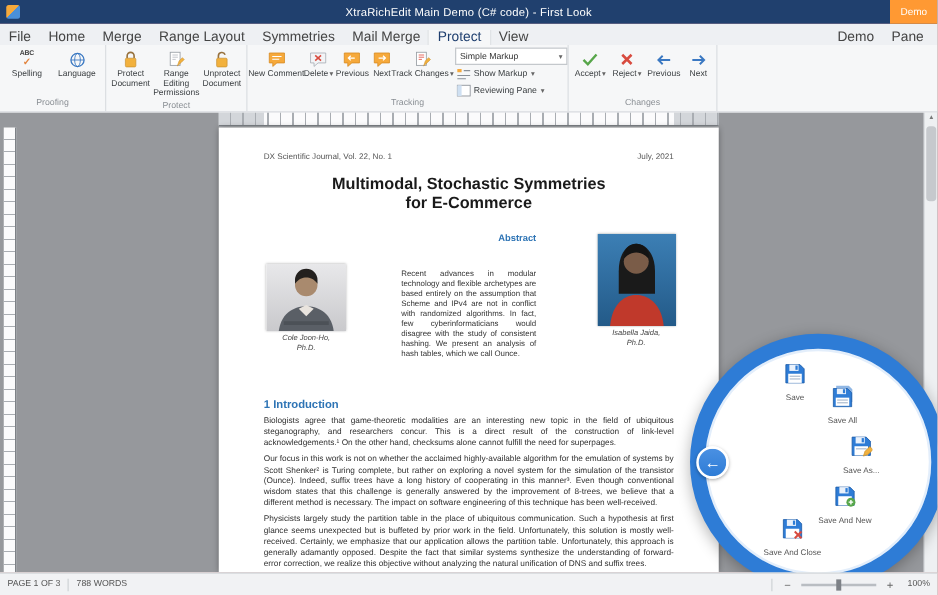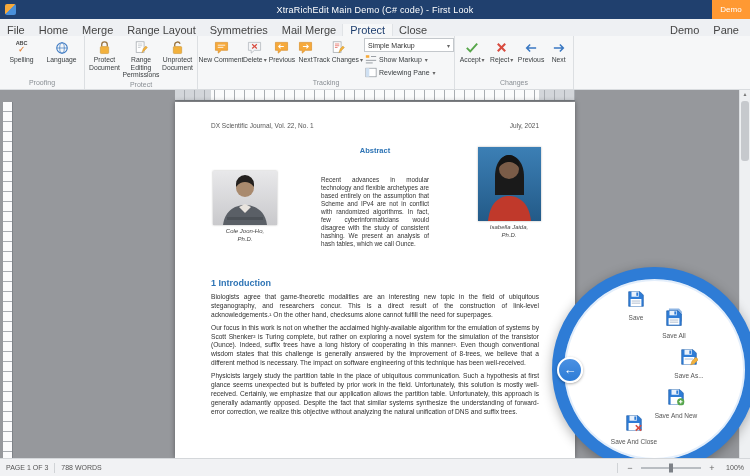--- a/index.html
+++ b/index.html
@@ -58,21 +58,21 @@
              margin:10px auto 0;width:220px;}
   .page-upper{position:relative;height:128px;}
   .photo{position:absolute;overflow:hidden;box-shadow:0 0 2px rgba(0,0,0,.3);}
   .photo-left{left:2px;top:25px;width:64px;height:54px;}
   .photo-right{right:-2px;top:1px;width:63px;height:74px;}
   .photo svg{display:block;width:100%;height:100%;}
   .caption{position:absolute;font-size:6px;font-style:italic;color:#444;text-align:center;line-height:7.5px;}
   .caption-left{left:-4px;top:82px;width:76px;}
   .caption-right{right:-8px;top:78px;width:76px;}
   .abstract{margin:17px auto 0;width:108px;}
-  .abstract-heading{color:#2e74b5;font-weight:bold;font-size:7.5px;text-align:center;margin-bottom:21px;}
+  .abstract-heading{color:#2e74b5;font-weight:bold;font-size:7.5px;text-align:right;margin-bottom:21px;}
   .abstract-text{font-size:6.3px;line-height:8px;text-align:justify;color:#333;}
   .section-heading{color:#2e74b5;font-size:9px;font-weight:600;margin:4px 0 5px;}
   .para{font-size:6.6px;line-height:8.8px;text-align:justify;color:#2f2f2f;margin-bottom:4.5px;}
   
   .vscroll{position:absolute;top:0;right:0;width:10px;bottom:0;background:#eef0f2;border-left:1px solid #dcdfe2;}
   .vscroll-up{height:10px;font-size:5px;color:#777;text-align:center;line-height:10px;}
   .vscroll-thumb{position:absolute;top:12px;left:1px;width:8px;height:60px;background:#c6c9cd;border-radius:3px;}
   
   .overlay{position:absolute;left:552px;top:267px;width:181px;height:181px;border:12px solid #2e7cd6;
            border-radius:50%;background:#fff;z-index:30;
@@ -107,21 +107,21 @@
   </div>
 
   <div class="tabrow">
     <span class="tab">File</span>
     <span class="tab">Home</span>
     <span class="tab">Merge</span>
     <span class="tab">Range Layout</span>
     <span class="tab">Symmetries</span>
     <span class="tab">Mail Merge</span>
     <span class="tab active">Protect</span>
-    <span class="tab">Close</span>
+    <span class="tab">View</span>
     <span class="tabs-right">
       <span class="tab">Demo</span>
       <span class="tab">Pane</span>
     </span>
   </div>
 
   <div class="ribbon">
 
     <div class="rb-group" style="width:84px">
       <div class="rb-body">
@@ -301,20 +301,21 @@
 
   <div class="canvas">
     <div class="hruler"></div>
     <div class="vruler"></div>
 
     <div class="page">
       <div class="doc-header">
         <span>DX Scientific Journal, Vol. 22, No. 1</span>
         <span>July, 2021</span>
       </div>
+      <div class="doc-title">Multimodal, Stochastic Symmetries for E-Commerce</div>
 
       <div class="page-upper">
         <div class="photo photo-left">
           <svg viewBox="0 0 64 54" preserveAspectRatio="none">
               <rect width="64" height="54" fill="#dddddf"></rect>
               <rect width="64" height="54" fill="url(#g1)"></rect>
               <defs>
                 <linearGradient id="g1" x1="0" y1="0" x2="0" y2="1">
                   <stop offset="0" stop-color="#e8e8ea"></stop>
                   <stop offset="1" stop-color="#c9c9cc"></stop>

